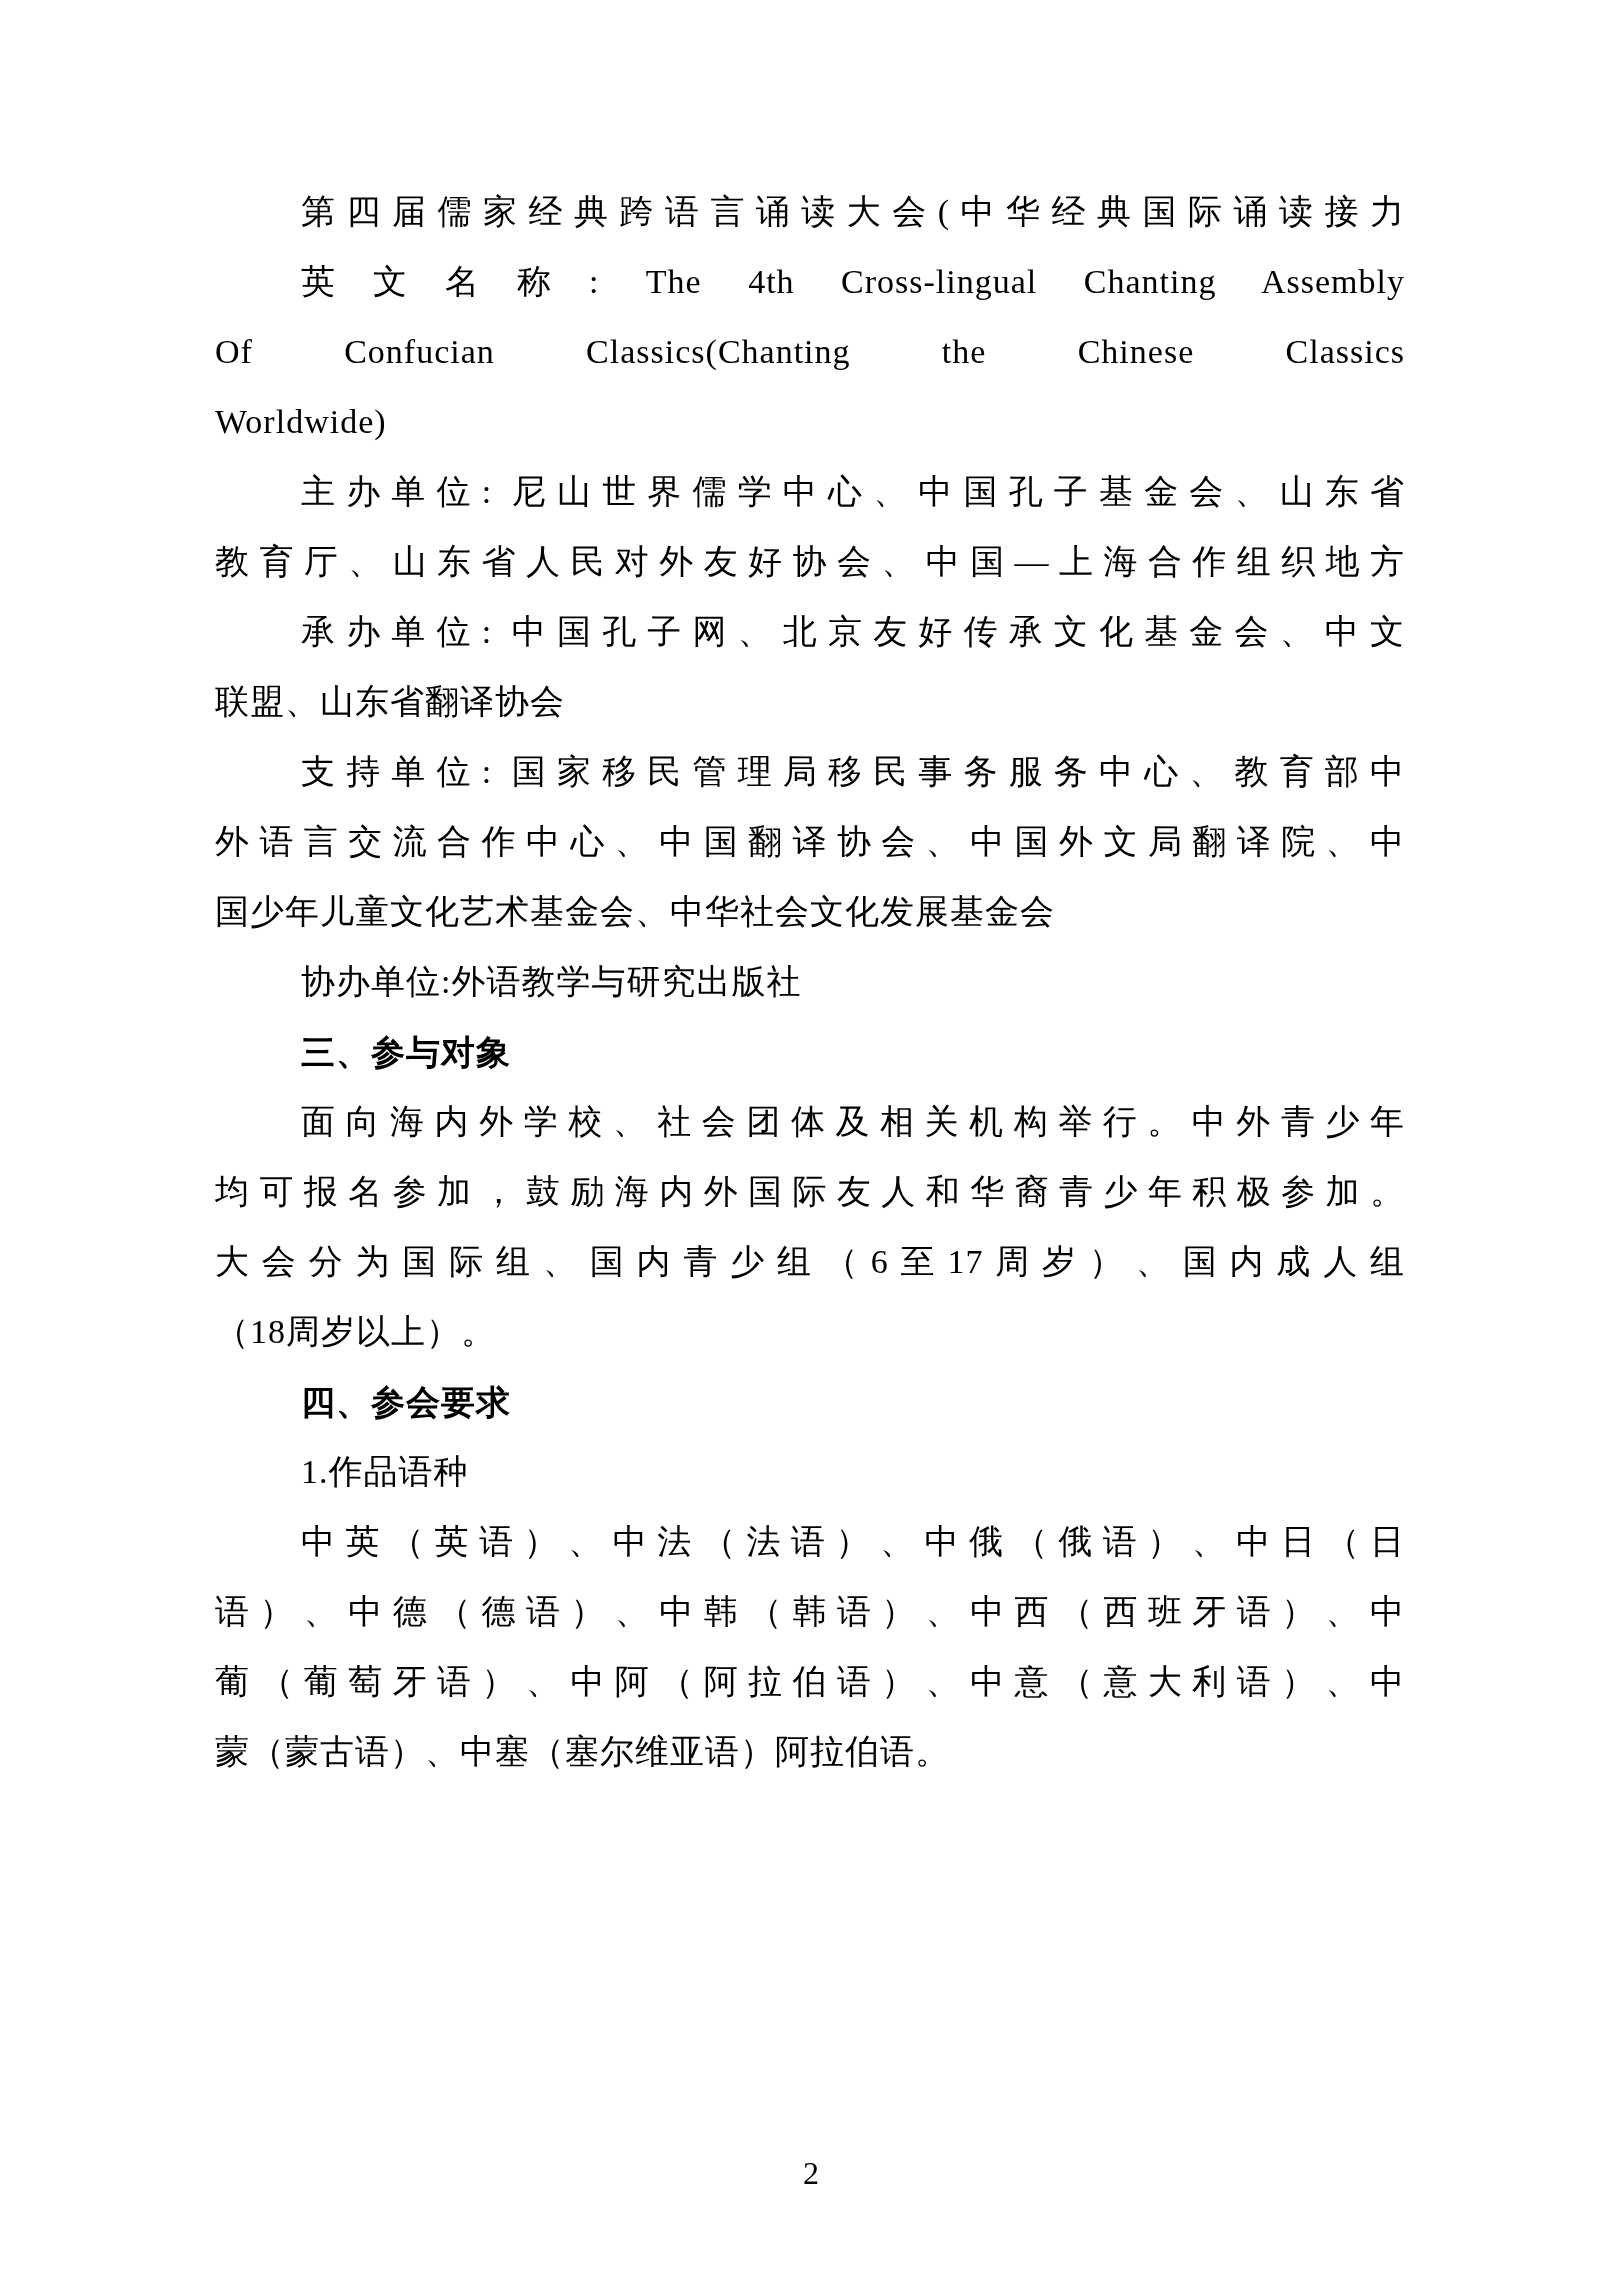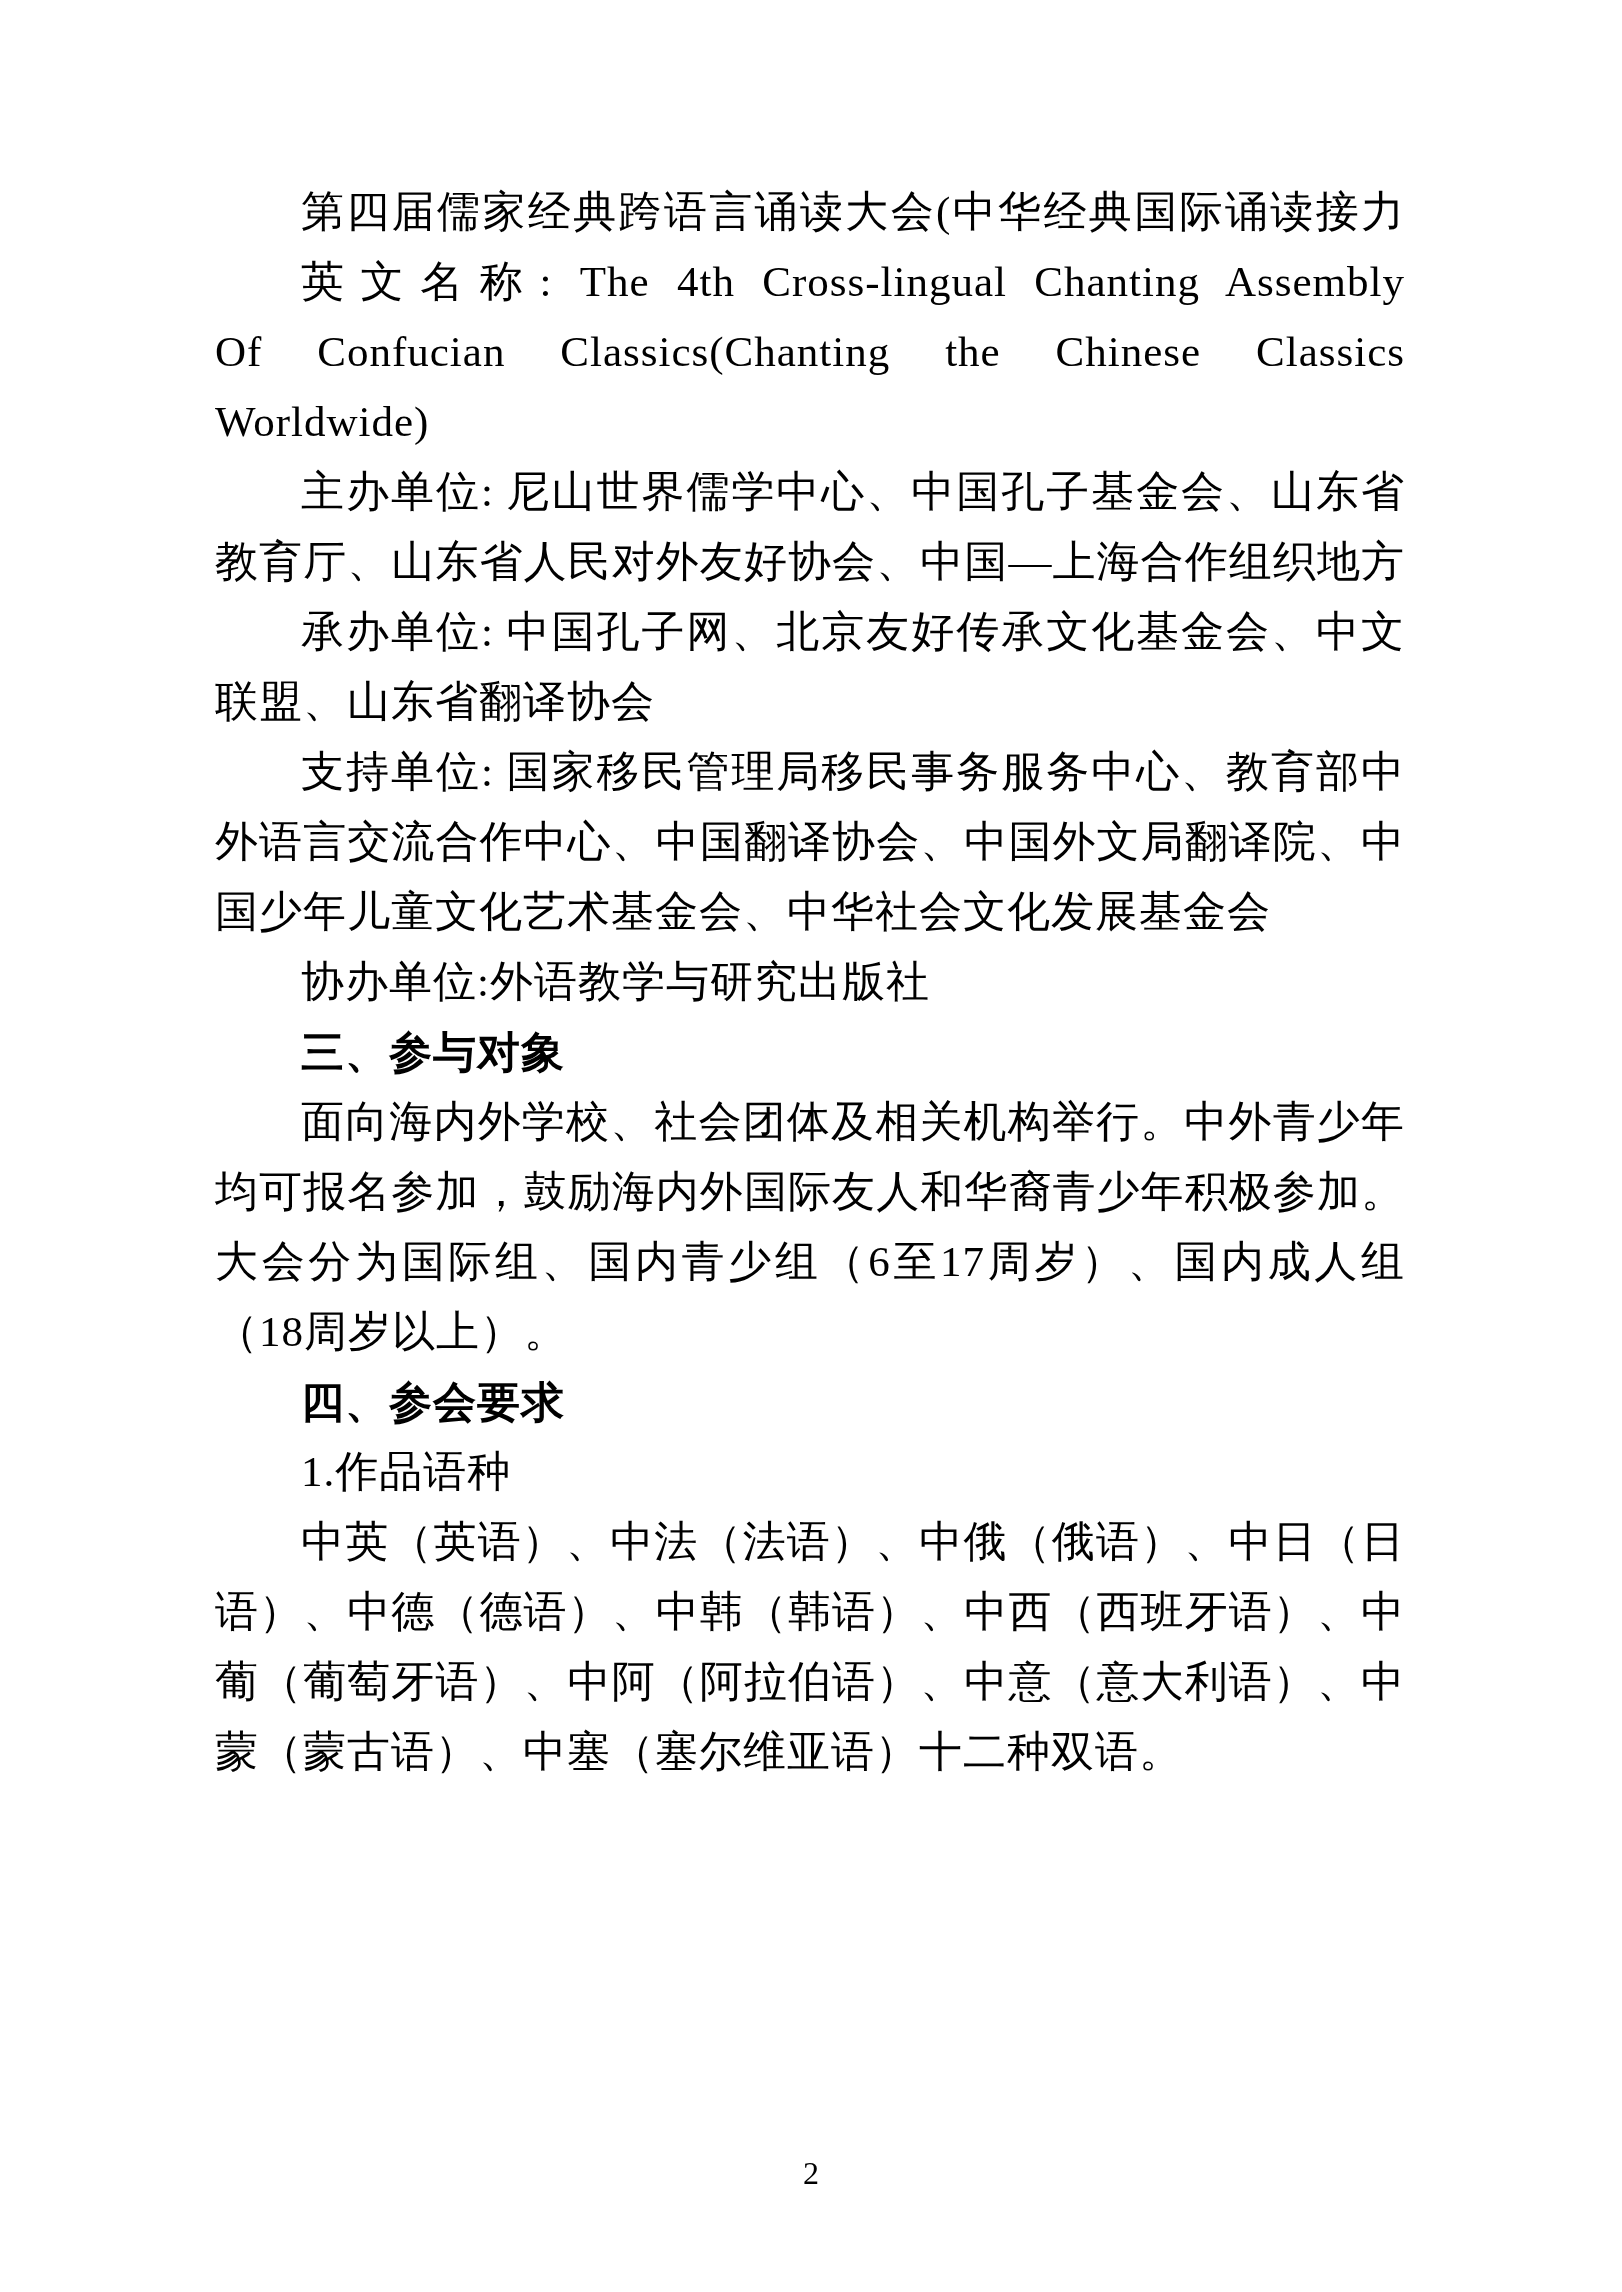--- a/index.html
+++ b/index.html
@@ -19,21 +19,21 @@
   .text-block {
     position: absolute;
     left: 215px;
     top: 177px;
     width: 1190px;
   }
   .line {
     width: 100%;
     height: 70px;
     line-height: 70px;
-    font-size: 43px;
+    font-size: 34px;
     letter-spacing: 1px;
     text-align: left;
     text-align-last: left;
     white-space: normal;
   }
   .just {
     text-align: justify;
     text-align-last: justify;
   }
   .indent {
@@ -87,20 +87,20 @@
     <div class="line just">大会分为国际组、国内青少组（6至17周岁）、国内成人组</div>
     <div class="line">（18周岁以上）。</div>
 
     <div class="line indent heading">四、参会要求</div>
 
     <div class="line indent">1.作品语种</div>
 
     <div class="line indent just">中英（英语）、中法（法语）、中俄（俄语）、中日（日</div>
     <div class="line just">语）、中德（德语）、中韩（韩语）、中西（西班牙语）、中</div>
     <div class="line just">葡（葡萄牙语）、中阿（阿拉伯语）、中意（意大利语）、中</div>
-    <div class="line">蒙（蒙古语）、中塞（塞尔维亚语）十二种双语。</div>
+    <div class="line">蒙（蒙古语）、中塞（塞尔维亚语）阿拉伯语。</div>
 
 
   </div>
 
   <div class="page-number">2</div>
 </div>
 
 
 </body></html>

